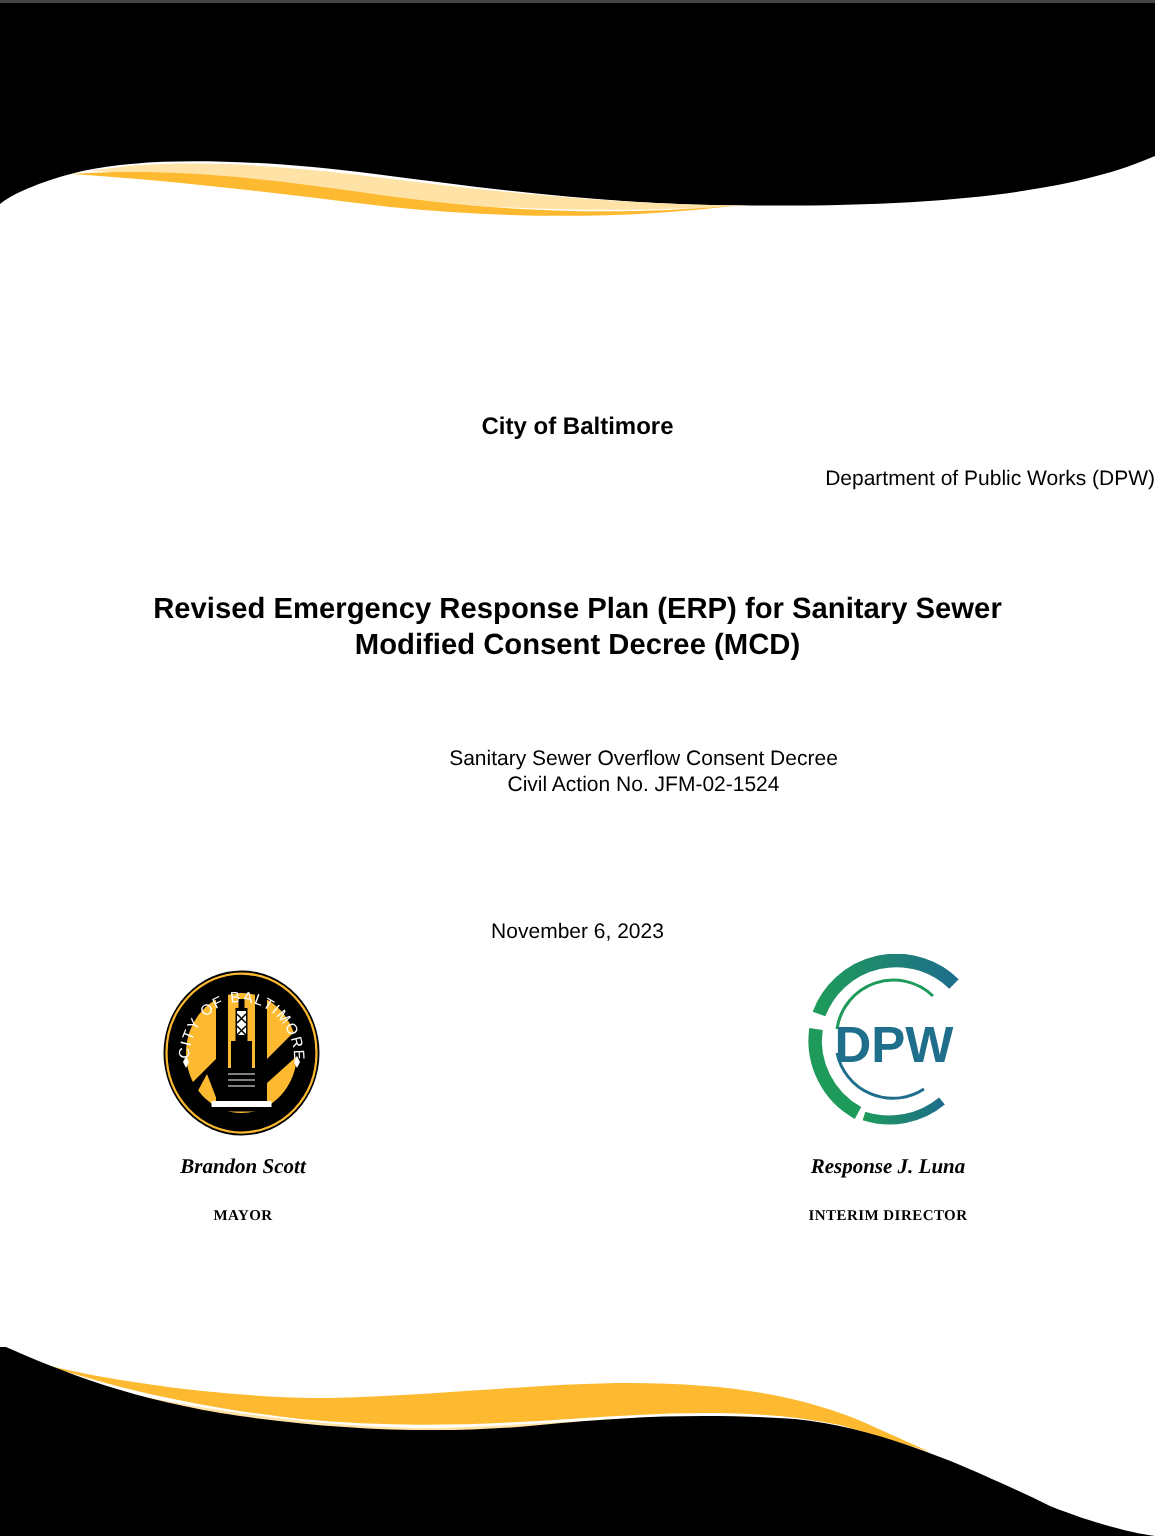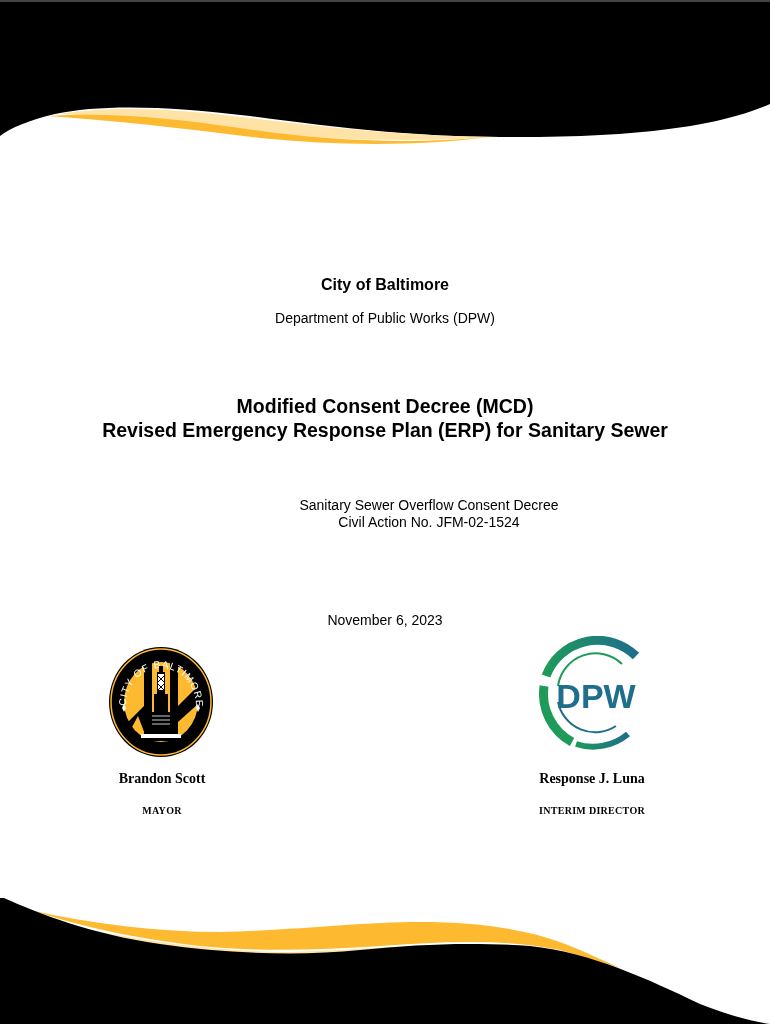--- a/index.html
+++ b/index.html
@@ -2,48 +2,48 @@
 <html><head>
 <meta charset="utf-8">
 <style>
   html, body { margin:0; padding:0; }
   body { width:770px; height:1024px; position:relative; overflow:hidden; background:#ffffff; font-family:"Liberation Sans", sans-serif; color:#000; }
   .wave { position:absolute; left:0; width:770px; display:block; }
   .wave-top { top:0; height:150px; }
   .wave-bottom { top:880px; height:144px; }
   .center { position:absolute; left:0; width:770px; text-align:center; }
   .org { top:276px; font-size:16px; font-weight:bold; }
-  .dept { top:310px; font-size:14px; }
+  .dept { top:310px; font-size:14px;text-align:right; }
   .title { top:394px; font-size:19.5px; font-weight:bold; line-height:24px; }
   .subtitle { top:497px; font-size:14px; line-height:17px;margin-left:44px; }
   .date { top:612px; font-size:14px; }
   .seal { position:absolute; left:108px; top:646px; width:106px; height:112px; }
   .dpw { position:absolute; left:536px; top:636px; width:116px; height:118px; }
   .sig { position:absolute; text-align:center; font-family:"Liberation Serif", serif; }
-  .sig .name { font-size:14px; font-weight:bold; }
+  .sig .name { font-size:14px; font-weight:bold;font-style:italic; }
   .sig .role { font-size:10px; font-weight:bold; letter-spacing:0.3px; margin-top:18px; }
   .sig-left { left:90px; width:144px; top:771px; }
   .sig-right { left:512px; width:160px; top:771px; }
 </style>
 </head>
 <body>
 
 <svg class="wave wave-top" viewBox="0 0 770 150" preserveAspectRatio="none">
   <rect x="0" y="0" width="770" height="2" fill="#444"></rect>
   <path d="M0,2 L770,2 L770,104 C720,126 640,138 500,137 C420,137 340,128 250,116 C170,106 100,104 55,114 C30,120 10,128 0,136 Z" fill="#000"></path>
   <path d="M60,114 C110,106 170,108 250,118 C330,128 420,137 500,137 C450,140 380,142 300,136 C220,128 150,118 60,114 Z" fill="#FFE3A6"></path>
   <path d="M48,116 C110,112 170,118 240,128 C320,140 400,145 490,137 C420,146 340,146 260,138 C180,128 110,120 48,116 Z" fill="#FDBA31"></path>
 </svg>
 
 <div class="center org">City of Baltimore</div>
 <div class="center dept">Department of Public Works (DPW)</div>
 
 <div class="center title">
+  <div>Revised Emergency Response Plan (ERP) for Sanitary Sewer</div>
   <div>Modified Consent Decree (MCD)</div>
-  <div>Revised Emergency Response Plan (ERP) for Sanitary Sewer</div>
 </div>
 
 <div class="center subtitle">
   <div>Sanitary Sewer Overflow Consent Decree</div>
   <div>Civil Action No. JFM-02-1524</div>
 </div>
 
 <div class="center date">November 6, 2023</div>
 
 <svg class="seal" viewBox="0 0 106 112">

